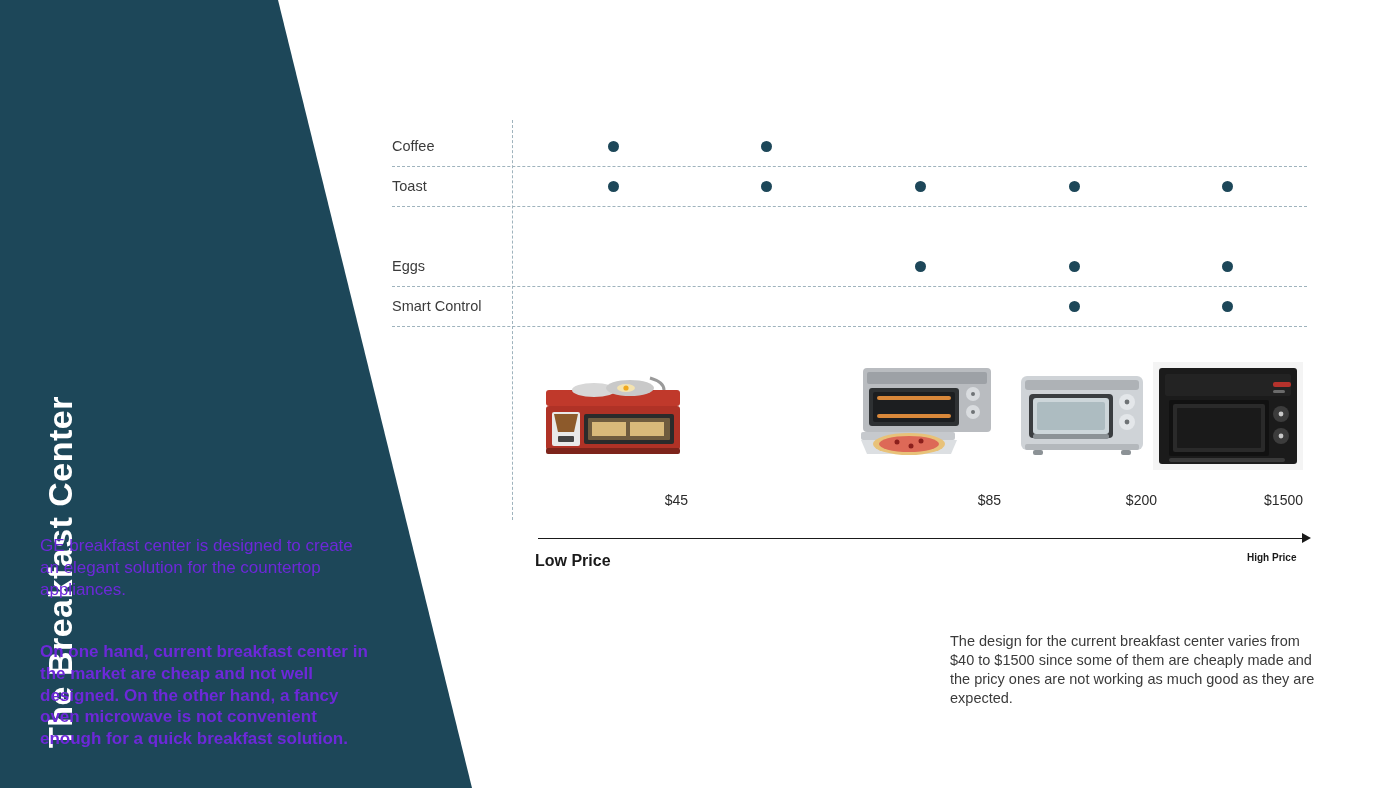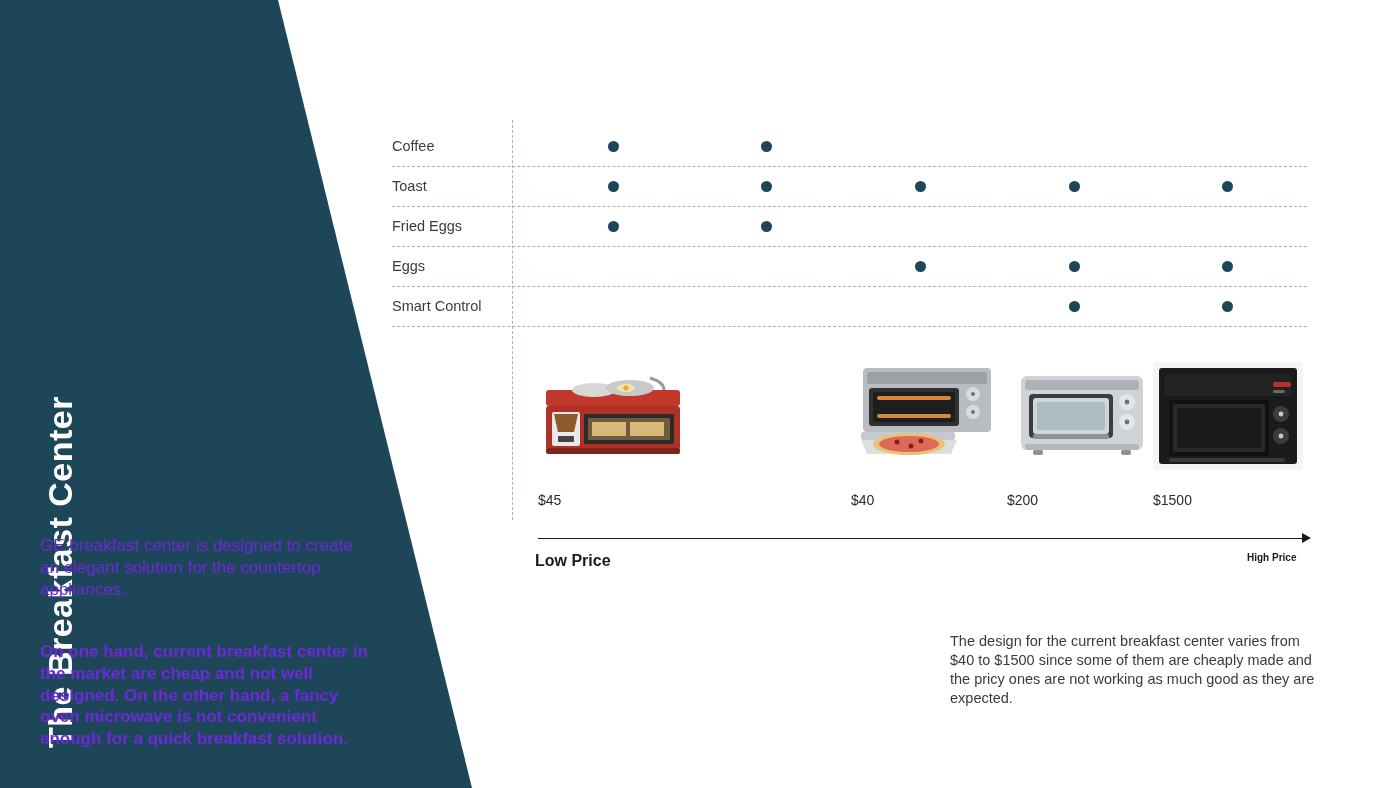--- a/index.html
+++ b/index.html
@@ -100,21 +100,21 @@
     width: 0;
     height: 400px;
     border-left: 1px dashed #9fb3bd;
   }
 
   
   .product {
     position: absolute;
     top: 362px;
     width: 150px;
-    text-align: left;
+    text-align: right;
   }
   .product-img {
     width: 150px;
     height: 108px;
     position: relative;
   }
   .price {
     margin-top: 22px;
     font-size: 14px;
     color: #2b2b2b;
@@ -189,25 +189,20 @@
 
   <div class="feature-row" style="top:167px;">
     <span class="feature-label">Toast</span>
     <span class="dot" style="left:216px;"></span>
     <span class="dot" style="left:369px;"></span>
     <span class="dot" style="left:523px;"></span>
     <span class="dot" style="left:677px;"></span>
     <span class="dot" style="left:830px;"></span>
   </div>
 
-  <div class="feature-row" style="top:207px;">
-    <span class="feature-label">Fried Eggs</span>
-    <span class="dot" style="left:216px;"></span>
-    <span class="dot" style="left:369px;"></span>
-  </div>
 
   <div class="feature-row" style="top:247px;">
     <span class="feature-label">Eggs</span>
     <span class="dot" style="left:523px;"></span>
     <span class="dot" style="left:677px;"></span>
     <span class="dot" style="left:830px;"></span>
   </div>
 
   <div class="feature-row" style="top:287px;">
     <span class="feature-label">Smart Control</span>
@@ -254,21 +249,21 @@
         <circle cx="122" cy="50" r="2" fill="#6f7376"></circle>
         <rect x="10" y="70" width="94" height="8" rx="2" fill="#c6c9cd"></rect>
         <path d="M10 78 l96 0 l-6 14 l-84 0 z" fill="#dcdfe2"></path>
         <ellipse cx="58" cy="82" rx="36" ry="11" fill="#e8c279"></ellipse>
         <ellipse cx="58" cy="82" rx="30" ry="8" fill="#d9534f" opacity="0.8"></ellipse>
         <circle cx="46" cy="80" r="2.5" fill="#8b1f1c"></circle>
         <circle cx="60" cy="84" r="2.5" fill="#8b1f1c"></circle>
         <circle cx="70" cy="79" r="2.5" fill="#8b1f1c"></circle>
       </svg>
     </div>
-    <div class="price">$40</div>
+    <div class="price">$85</div>
   </div>
 
   <div class="product" style="left:1007px;">
     <div class="product-img">
       <svg width="150" height="108" viewBox="0 0 150 108">
         <rect x="14" y="14" width="122" height="74" rx="6" fill="#cfd3d7"></rect>
         <rect x="18" y="18" width="114" height="10" rx="3" fill="#aeb2b6"></rect>
         <rect x="22" y="32" width="84" height="44" rx="4" fill="#3a3d40"></rect>
         <rect x="26" y="36" width="76" height="36" rx="3" fill="#cdd6da"></rect>
         <rect x="30" y="40" width="68" height="28" rx="2" fill="#9fb0b7" opacity="0.7"></rect>

